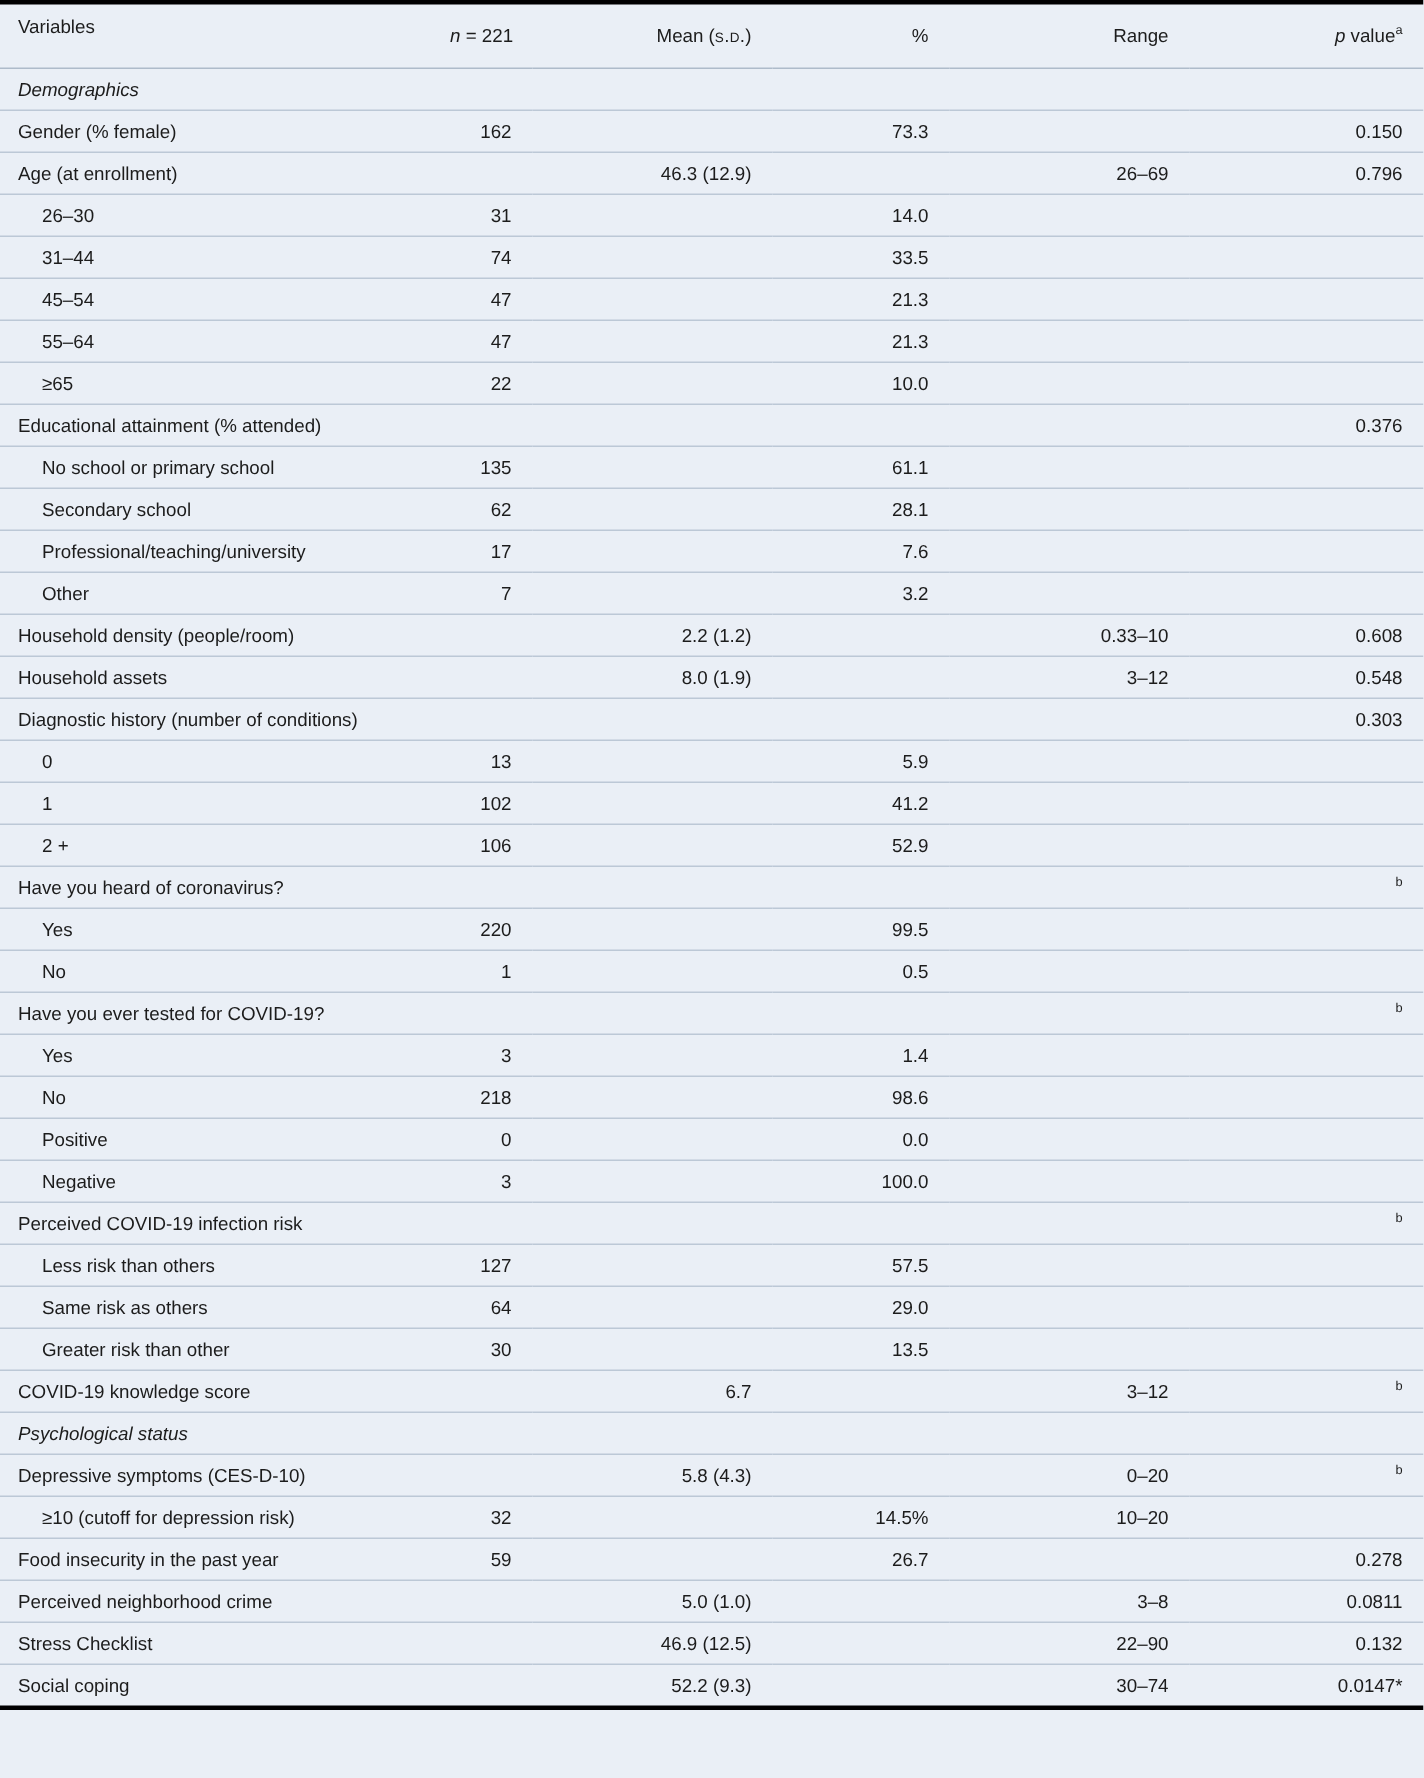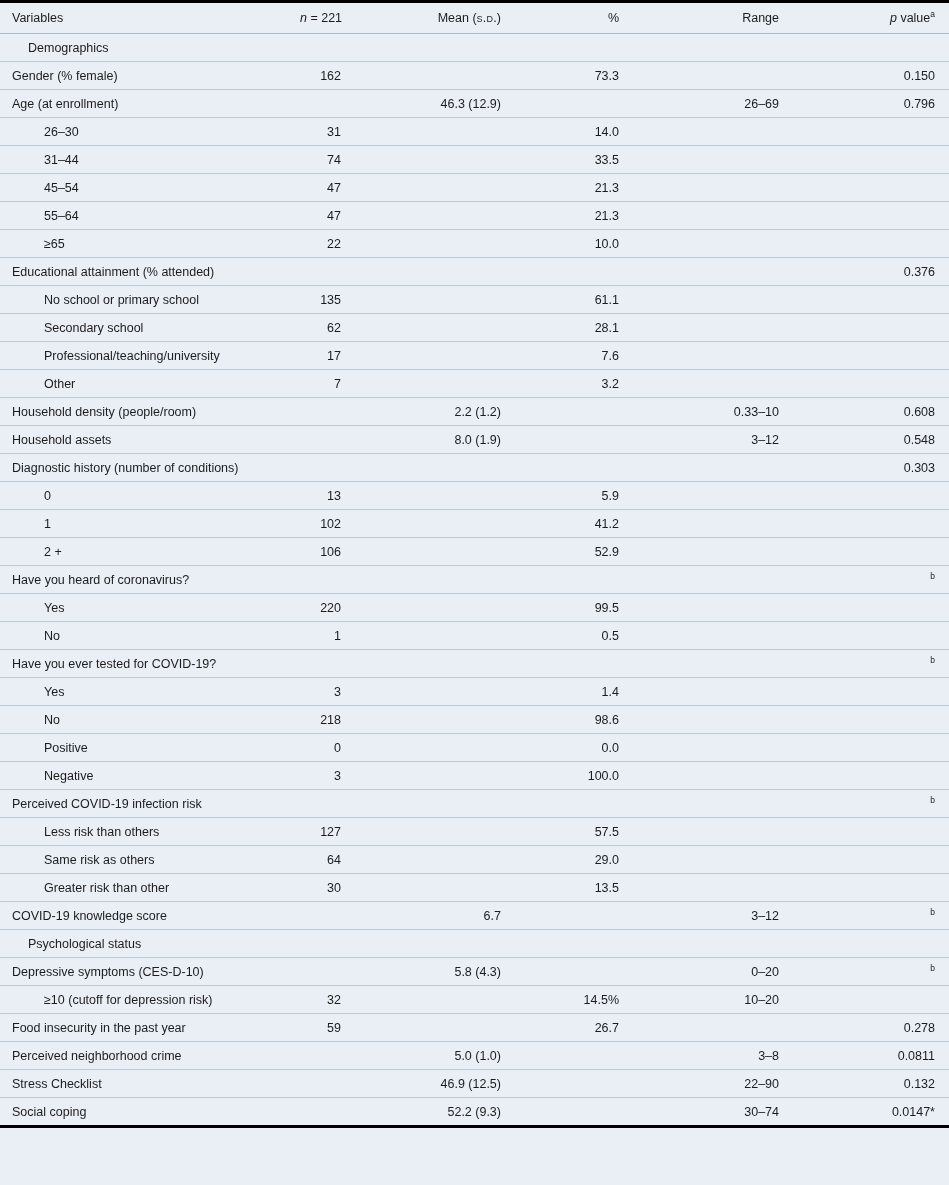--- a/index.html
+++ b/index.html
@@ -25,43 +25,44 @@
   thead th {
     font-weight: normal;
     text-align: right;
     padding: 8px 14px 8px 0;
     border-bottom: 1px solid #aebbca;
     white-space: nowrap;
     color: #1c1c1c;
   }
   thead th.var-head {
     text-align: left;
-    padding: 8px 0 8px 12px;
+    padding: 8px 0 20px 12px;
   }
   tbody td {
     padding: 6.5px 14px 6.5px 0;
     border-bottom: 1px solid #bcc8d6;
     text-align: right;
     white-space: nowrap;
     overflow: hidden;
   }
   tbody tr:last-child td {
     border-bottom: none;
   }
   td.var-cell {
     text-align: left;
     padding-left: 12px;
     margin-top: 31px;
   }
   td.var-cell.indent {
-    padding-left: 44px;
+    padding-left: 28px;
   }
   td.section-cell {
     text-align: left;
-    padding-left: 28px;
+    font-style: italic;
+    padding-left: 12px;
   }
   .it { font-style: italic; }
   .sc { font-variant: small-caps; letter-spacing: 0.2px; }
   sup {
     font-size: 8.5px;
     line-height: 0;
     vertical-align: super;
   }
 </style>
 </head>

